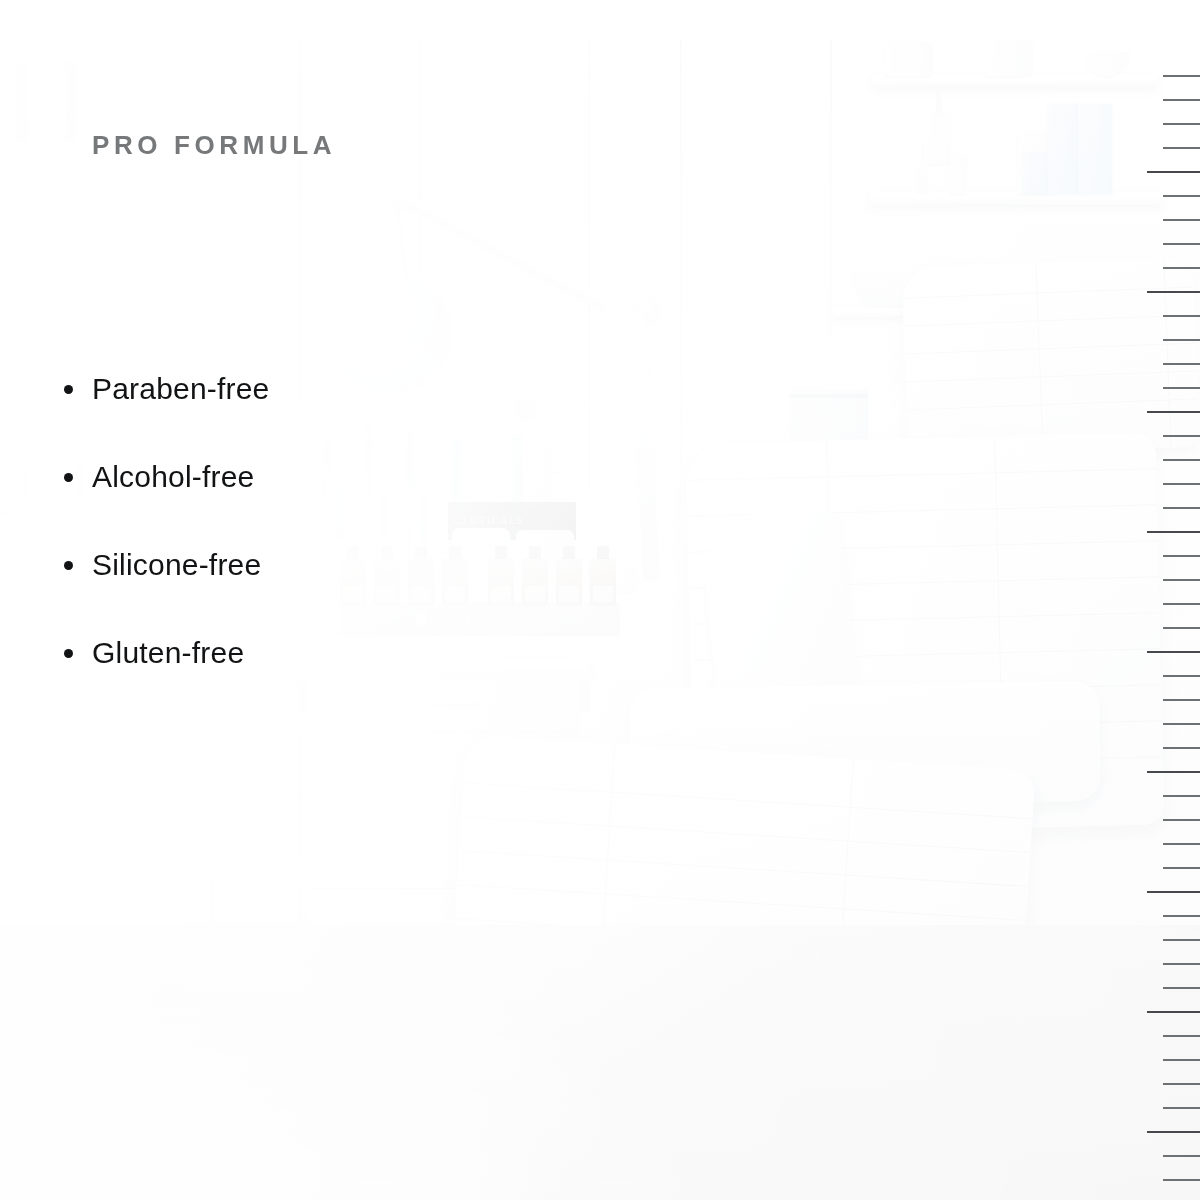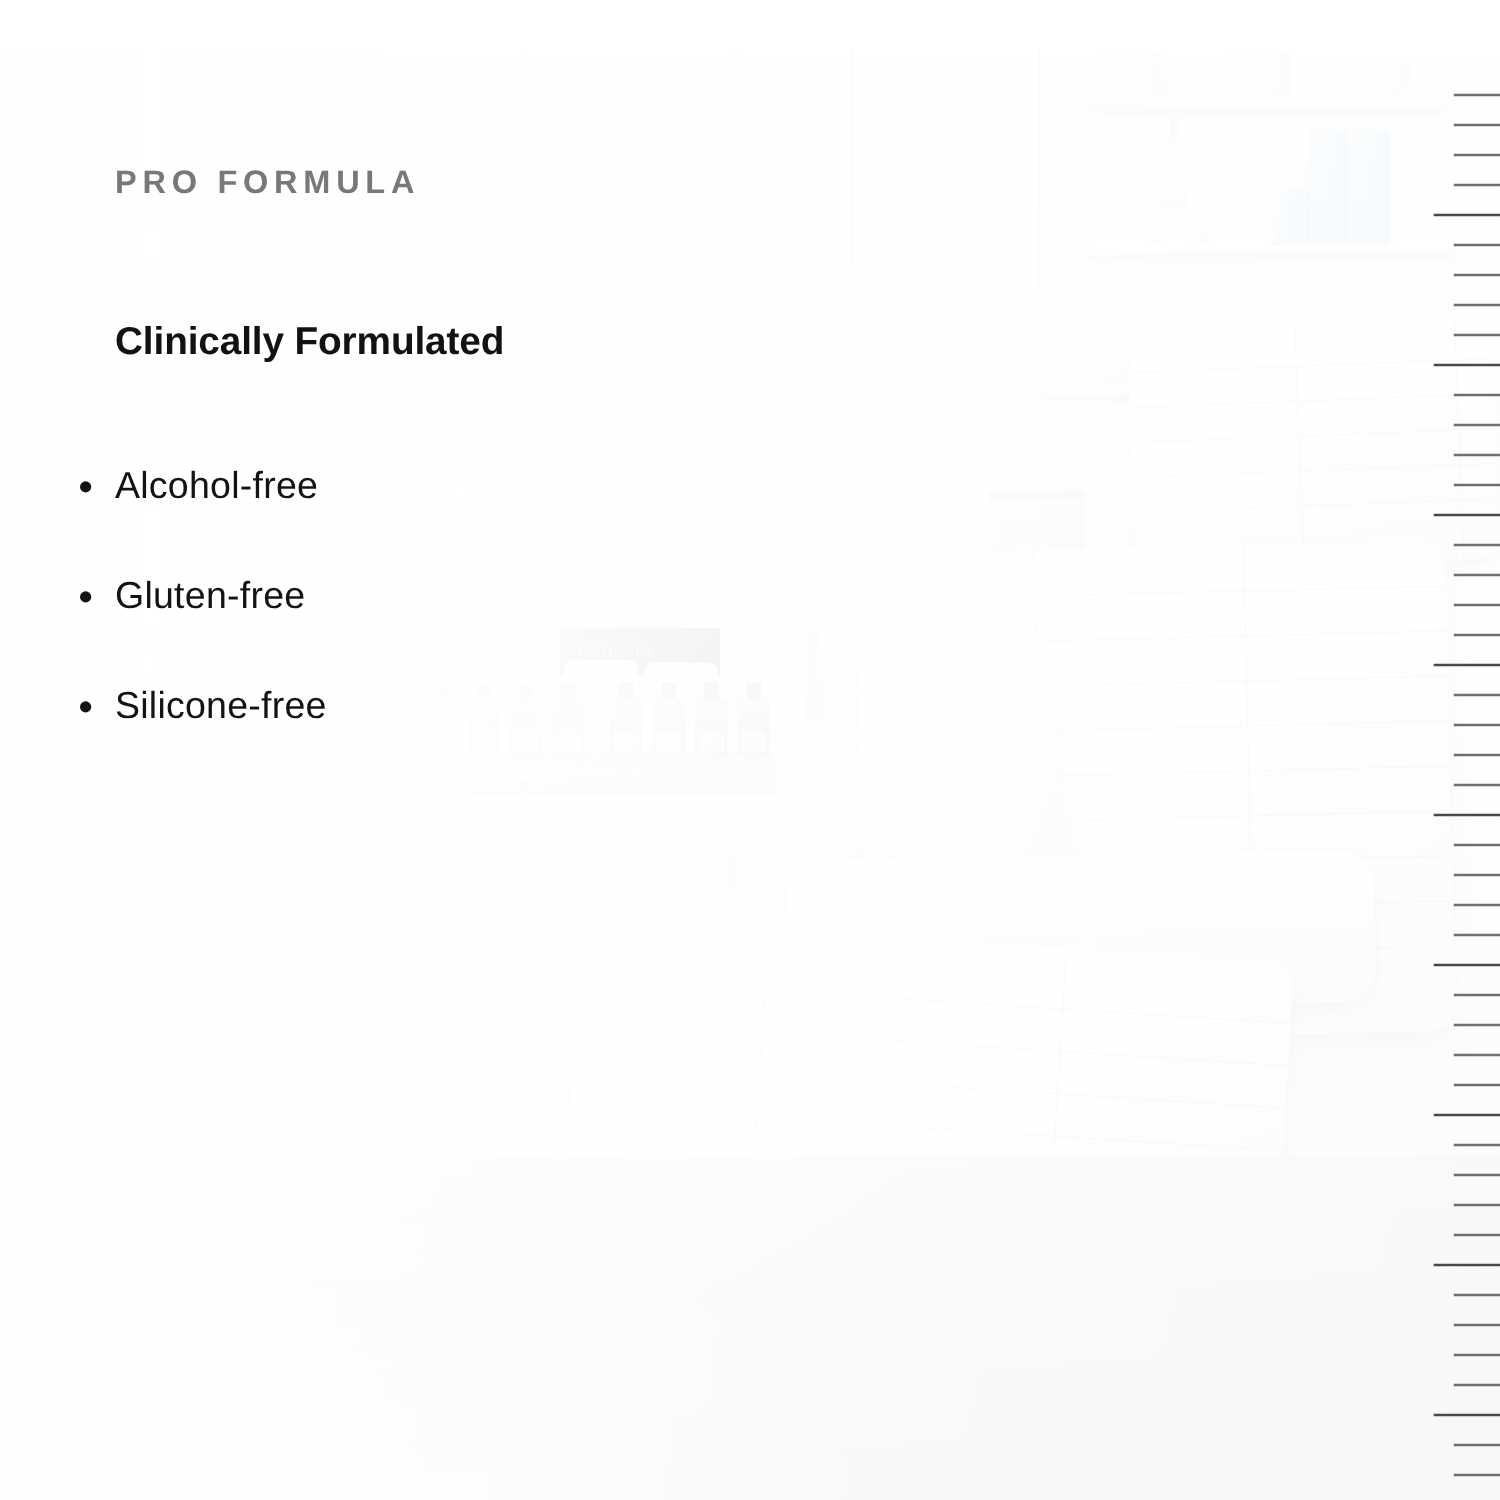--- a/index.html
+++ b/index.html
@@ -648,27 +648,29 @@
       <div class="tick minor" style="top: 1067px;"></div>
       <div class="tick major" style="top: 1091px;"></div>
       <div class="tick minor" style="top: 1115px;"></div>
       <div class="tick minor" style="top: 1139px;"></div>
       <div class="tick minor" style="top: 1163px;"></div>
       <div class="tick minor" style="top: 1187px;"></div>
     </div>
 
   <div class="content">
     <div class="eyebrow">PRO FORMULA</div>
-    <div class="headline">Clinically Formulated</div>
     <ul class="bullets" id="bullets">
+        <li>
+          <span>Paraben-free</span>
+        </li>
         <li>
           <span>Alcohol-free</span>
         </li>
         <li>
-          <span>Gluten-free</span>
+          <span>Silicone-free</span>
         </li>
         <li>
-          <span>Silicone-free</span>
+          <span>Gluten-free</span>
         </li>
       </ul>
   </div>
 
 </div>
 
 </body></html>

